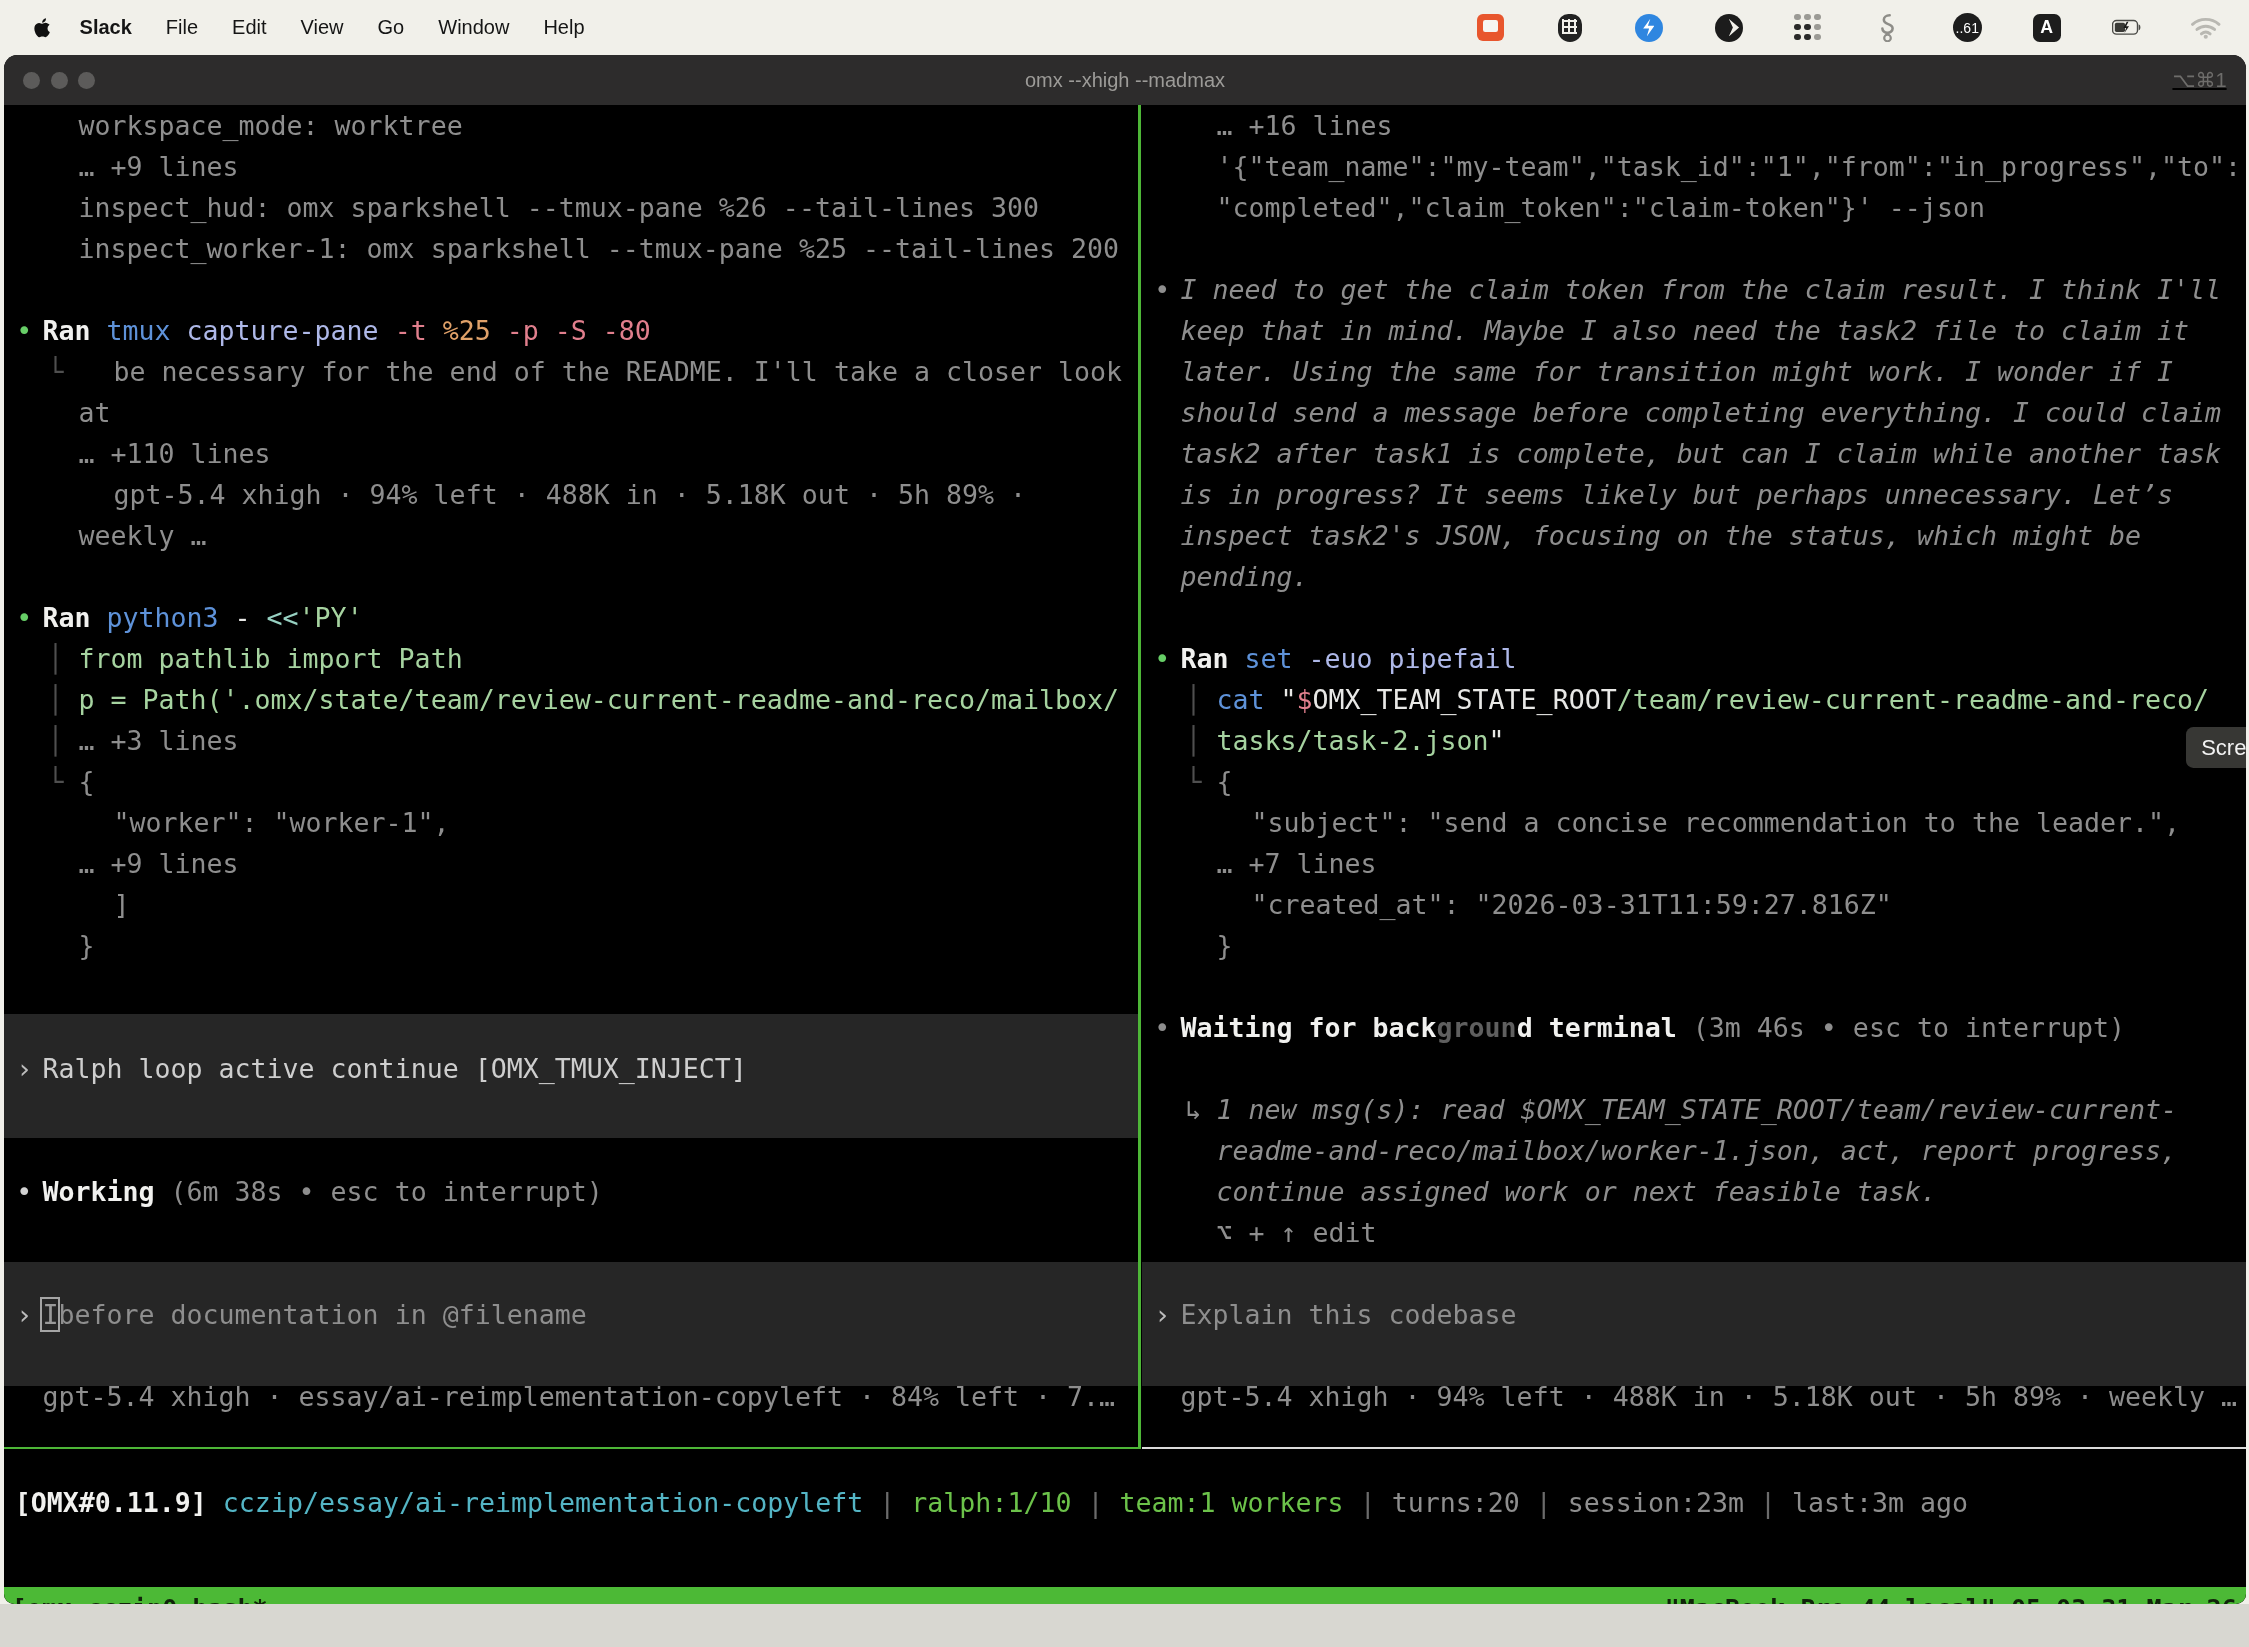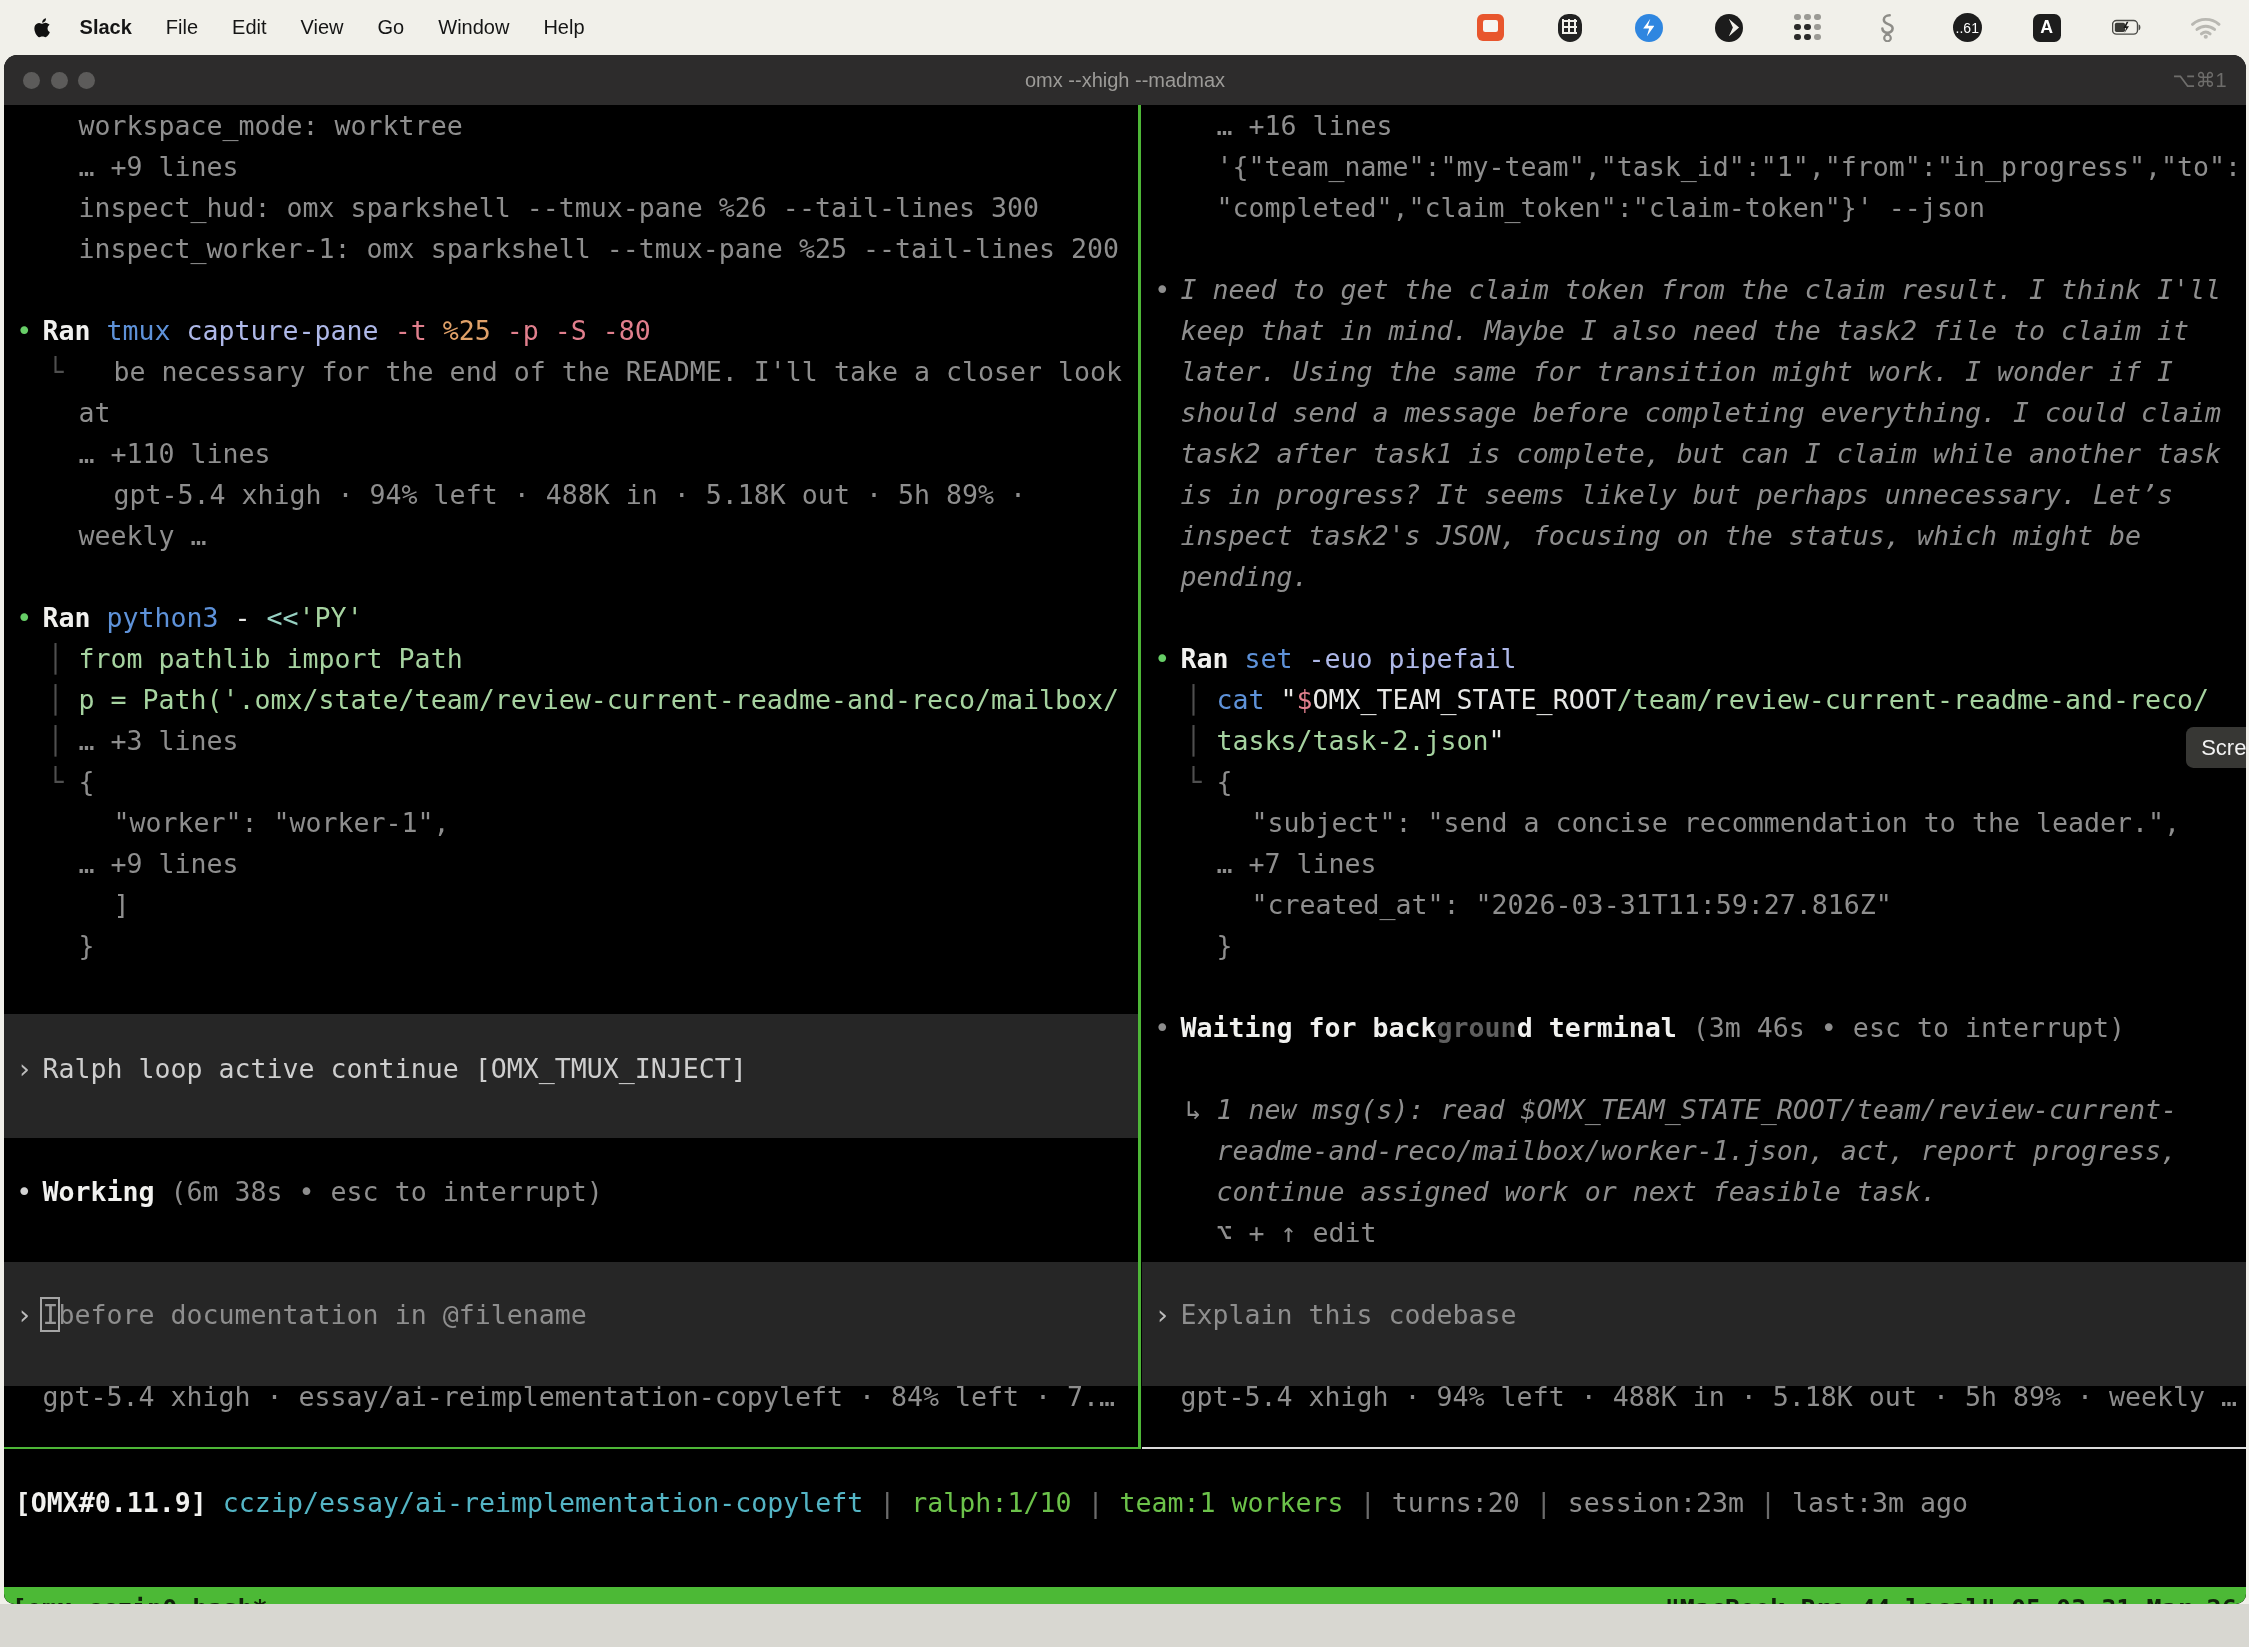--- a/index.html
+++ b/index.html
@@ -30,21 +30,21 @@
   .tr-dots i{width:6.6px;height:6.6px;border-radius:50%;background:#9b9a95;}
   .tr-dots i:nth-child(4),.tr-dots i:nth-child(5),.tr-dots i:nth-child(7),.tr-dots i:nth-child(8){background:#2a2a2a;}
   .tr-badge{min-width:29.5px;height:29.5px;border-radius:50%;background:#1d1d1d;color:#fff;
       font-size:14px;display:flex;align-items:center;justify-content:center;font-family:"Liberation Sans",sans-serif;}
   .tr-a{width:28px;height:28px;border-radius:6.6px;background:#1d1d1d;color:#fff;font-weight:bold;
       font-size:17.7px;display:flex;align-items:center;justify-content:center;}
   
   .window{position:absolute;top:55px;left:4.4px;right:4.4px;bottom:0;background:#000;
           border-radius:13.3px 13.3px 10.3px 10.3px;overflow:hidden;}
   .titlebar{position:absolute;top:0;left:0;right:0;height:50px;background:#2d2c2c;
-            display:flex;align-items:center;font-family:"Liberation Sans",sans-serif;}
+            display:flex;align-items:center;font-family:"Liberation Sans",sans-serif;text-decoration:underline;}
   .lights{display:flex;gap:10.3px;padding-left:19px;}
   .light{width:17px;height:17px;border-radius:50%;background:#5c5b5a;}
   .win-title{position:absolute;left:0;right:0;text-align:center;color:#9c9b98;font-size:20px;}
   .win-shortcut{margin-left:auto;padding-right:19px;color:#6e6d6b;font-size:20px;z-index:2;}
   
   .term{position:absolute;top:50px;left:0;right:0;bottom:0;background:#000;color:#8e8e8e;
         font-size:26.6px;}
   .pane{position:absolute;top:0;}
   .pane-left{left:0;width:1134px;}
   .pane-right{left:1138px;width:1112px;}

